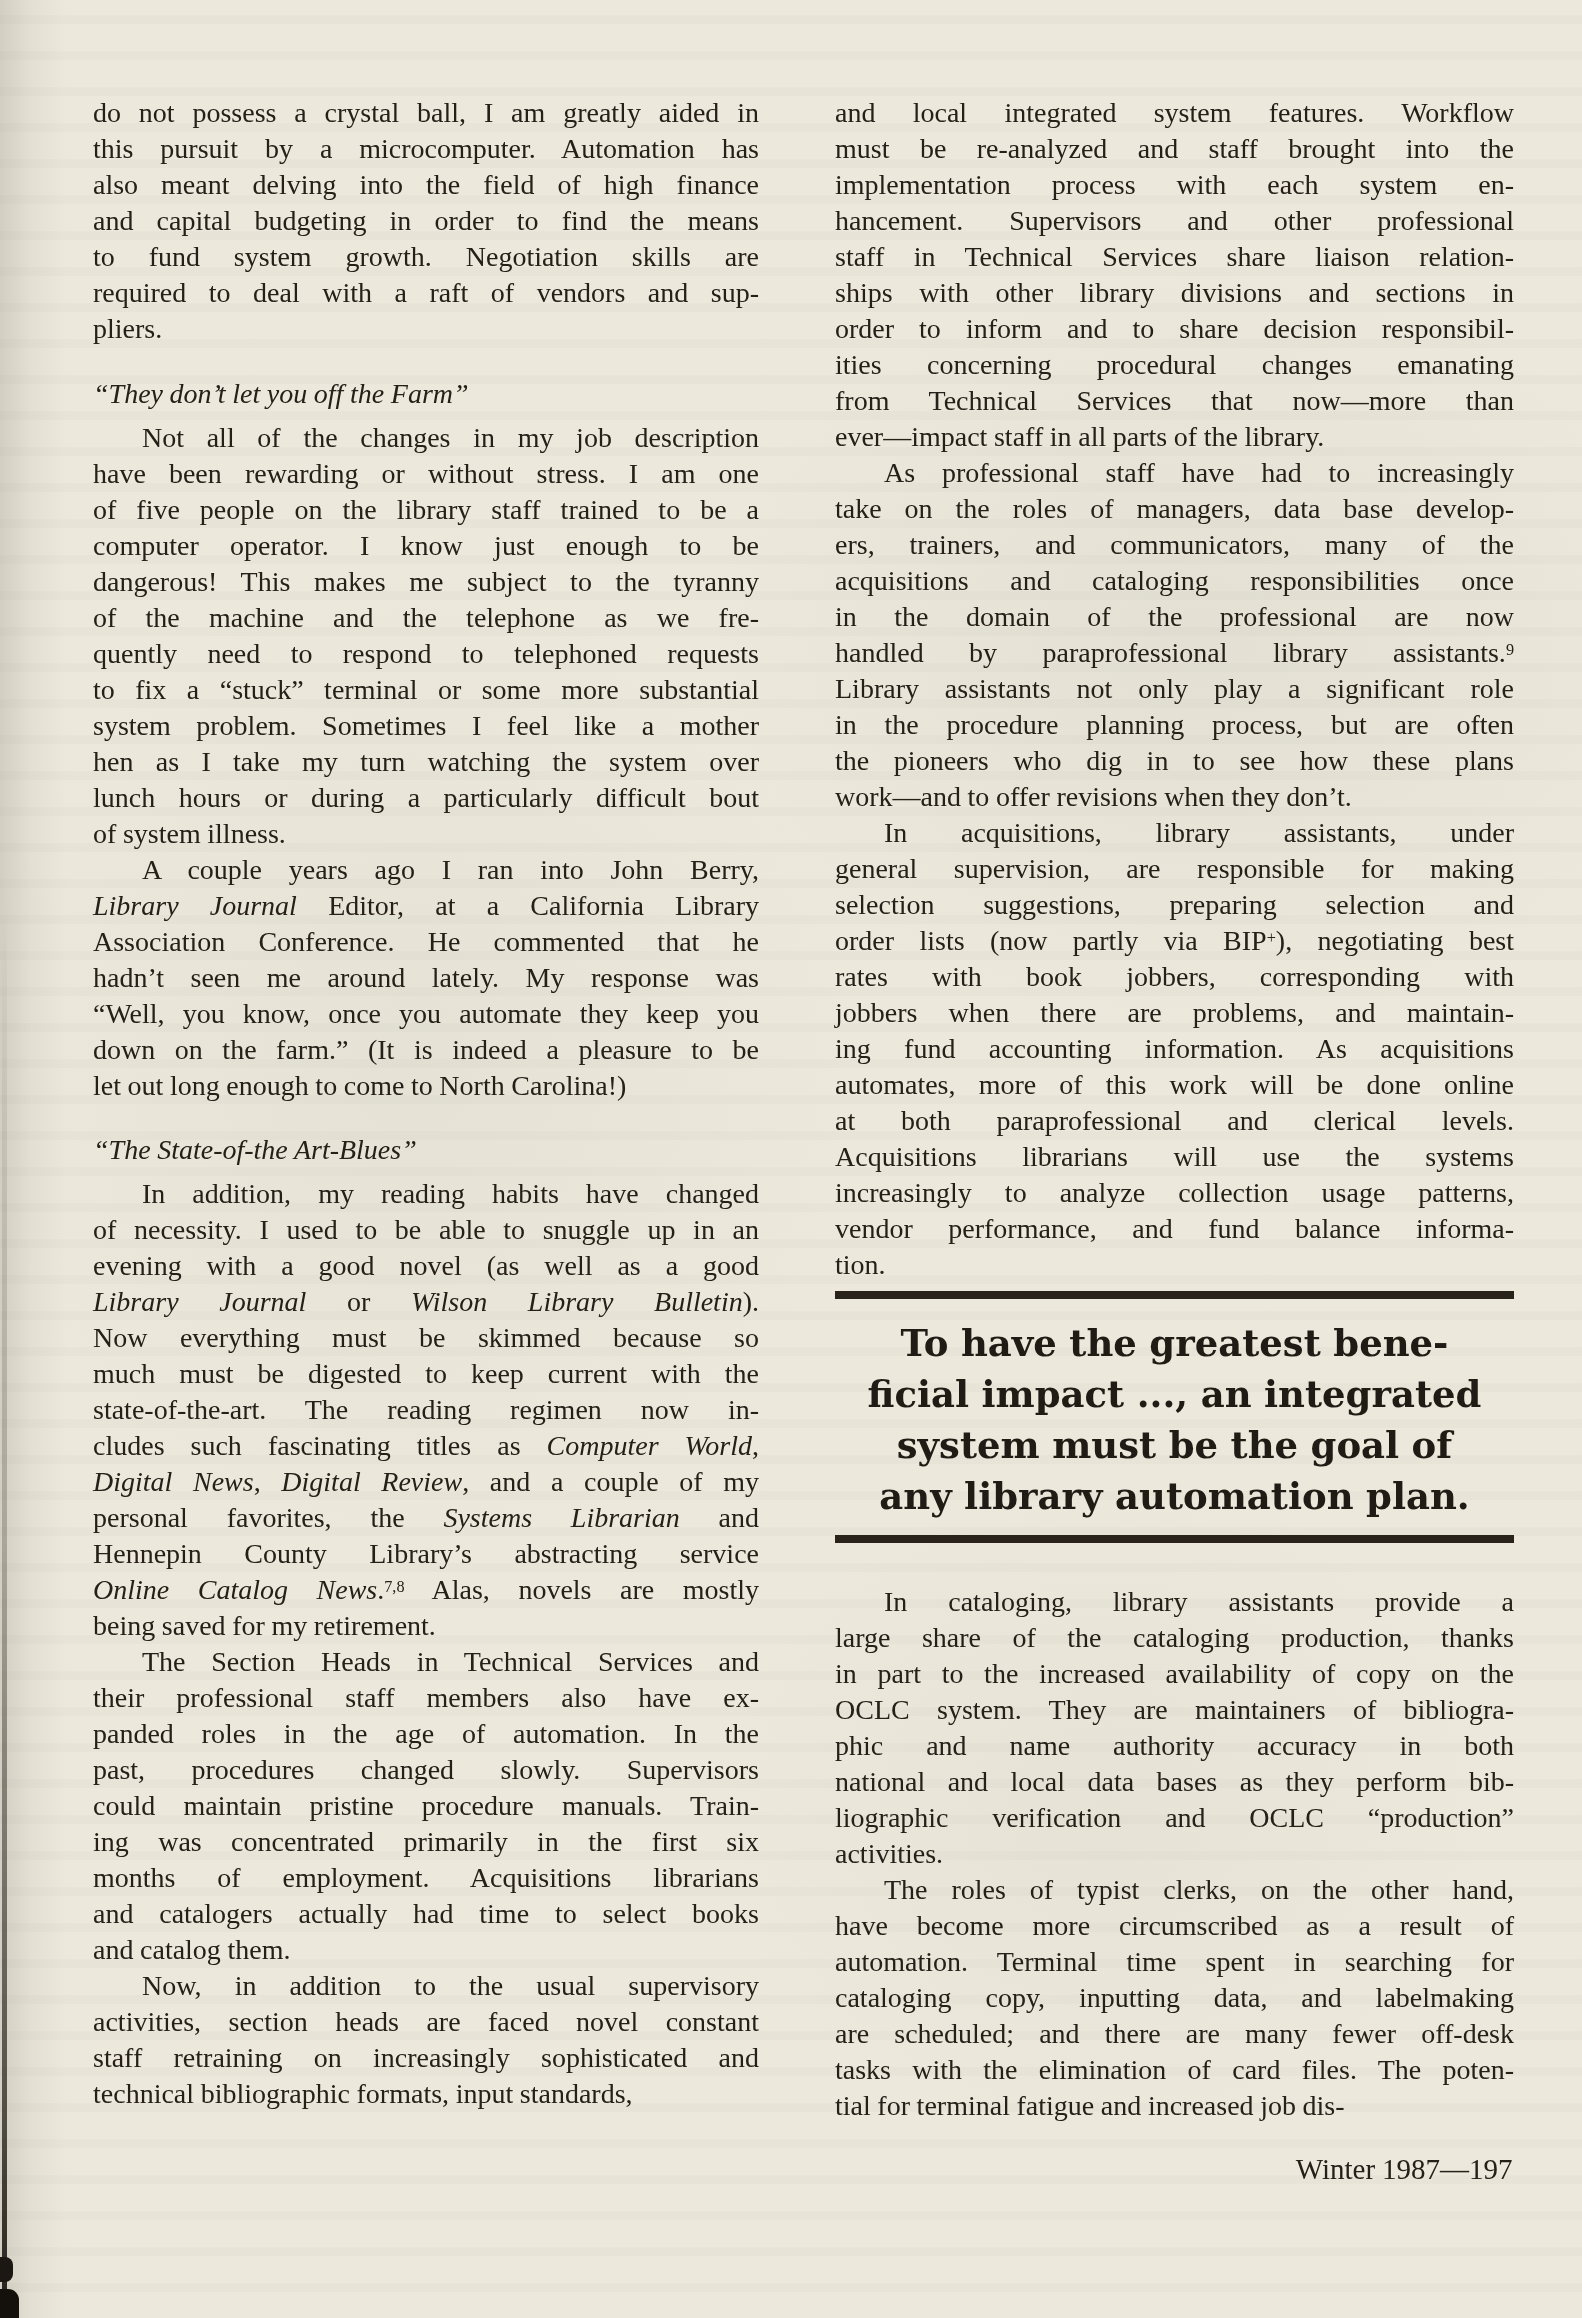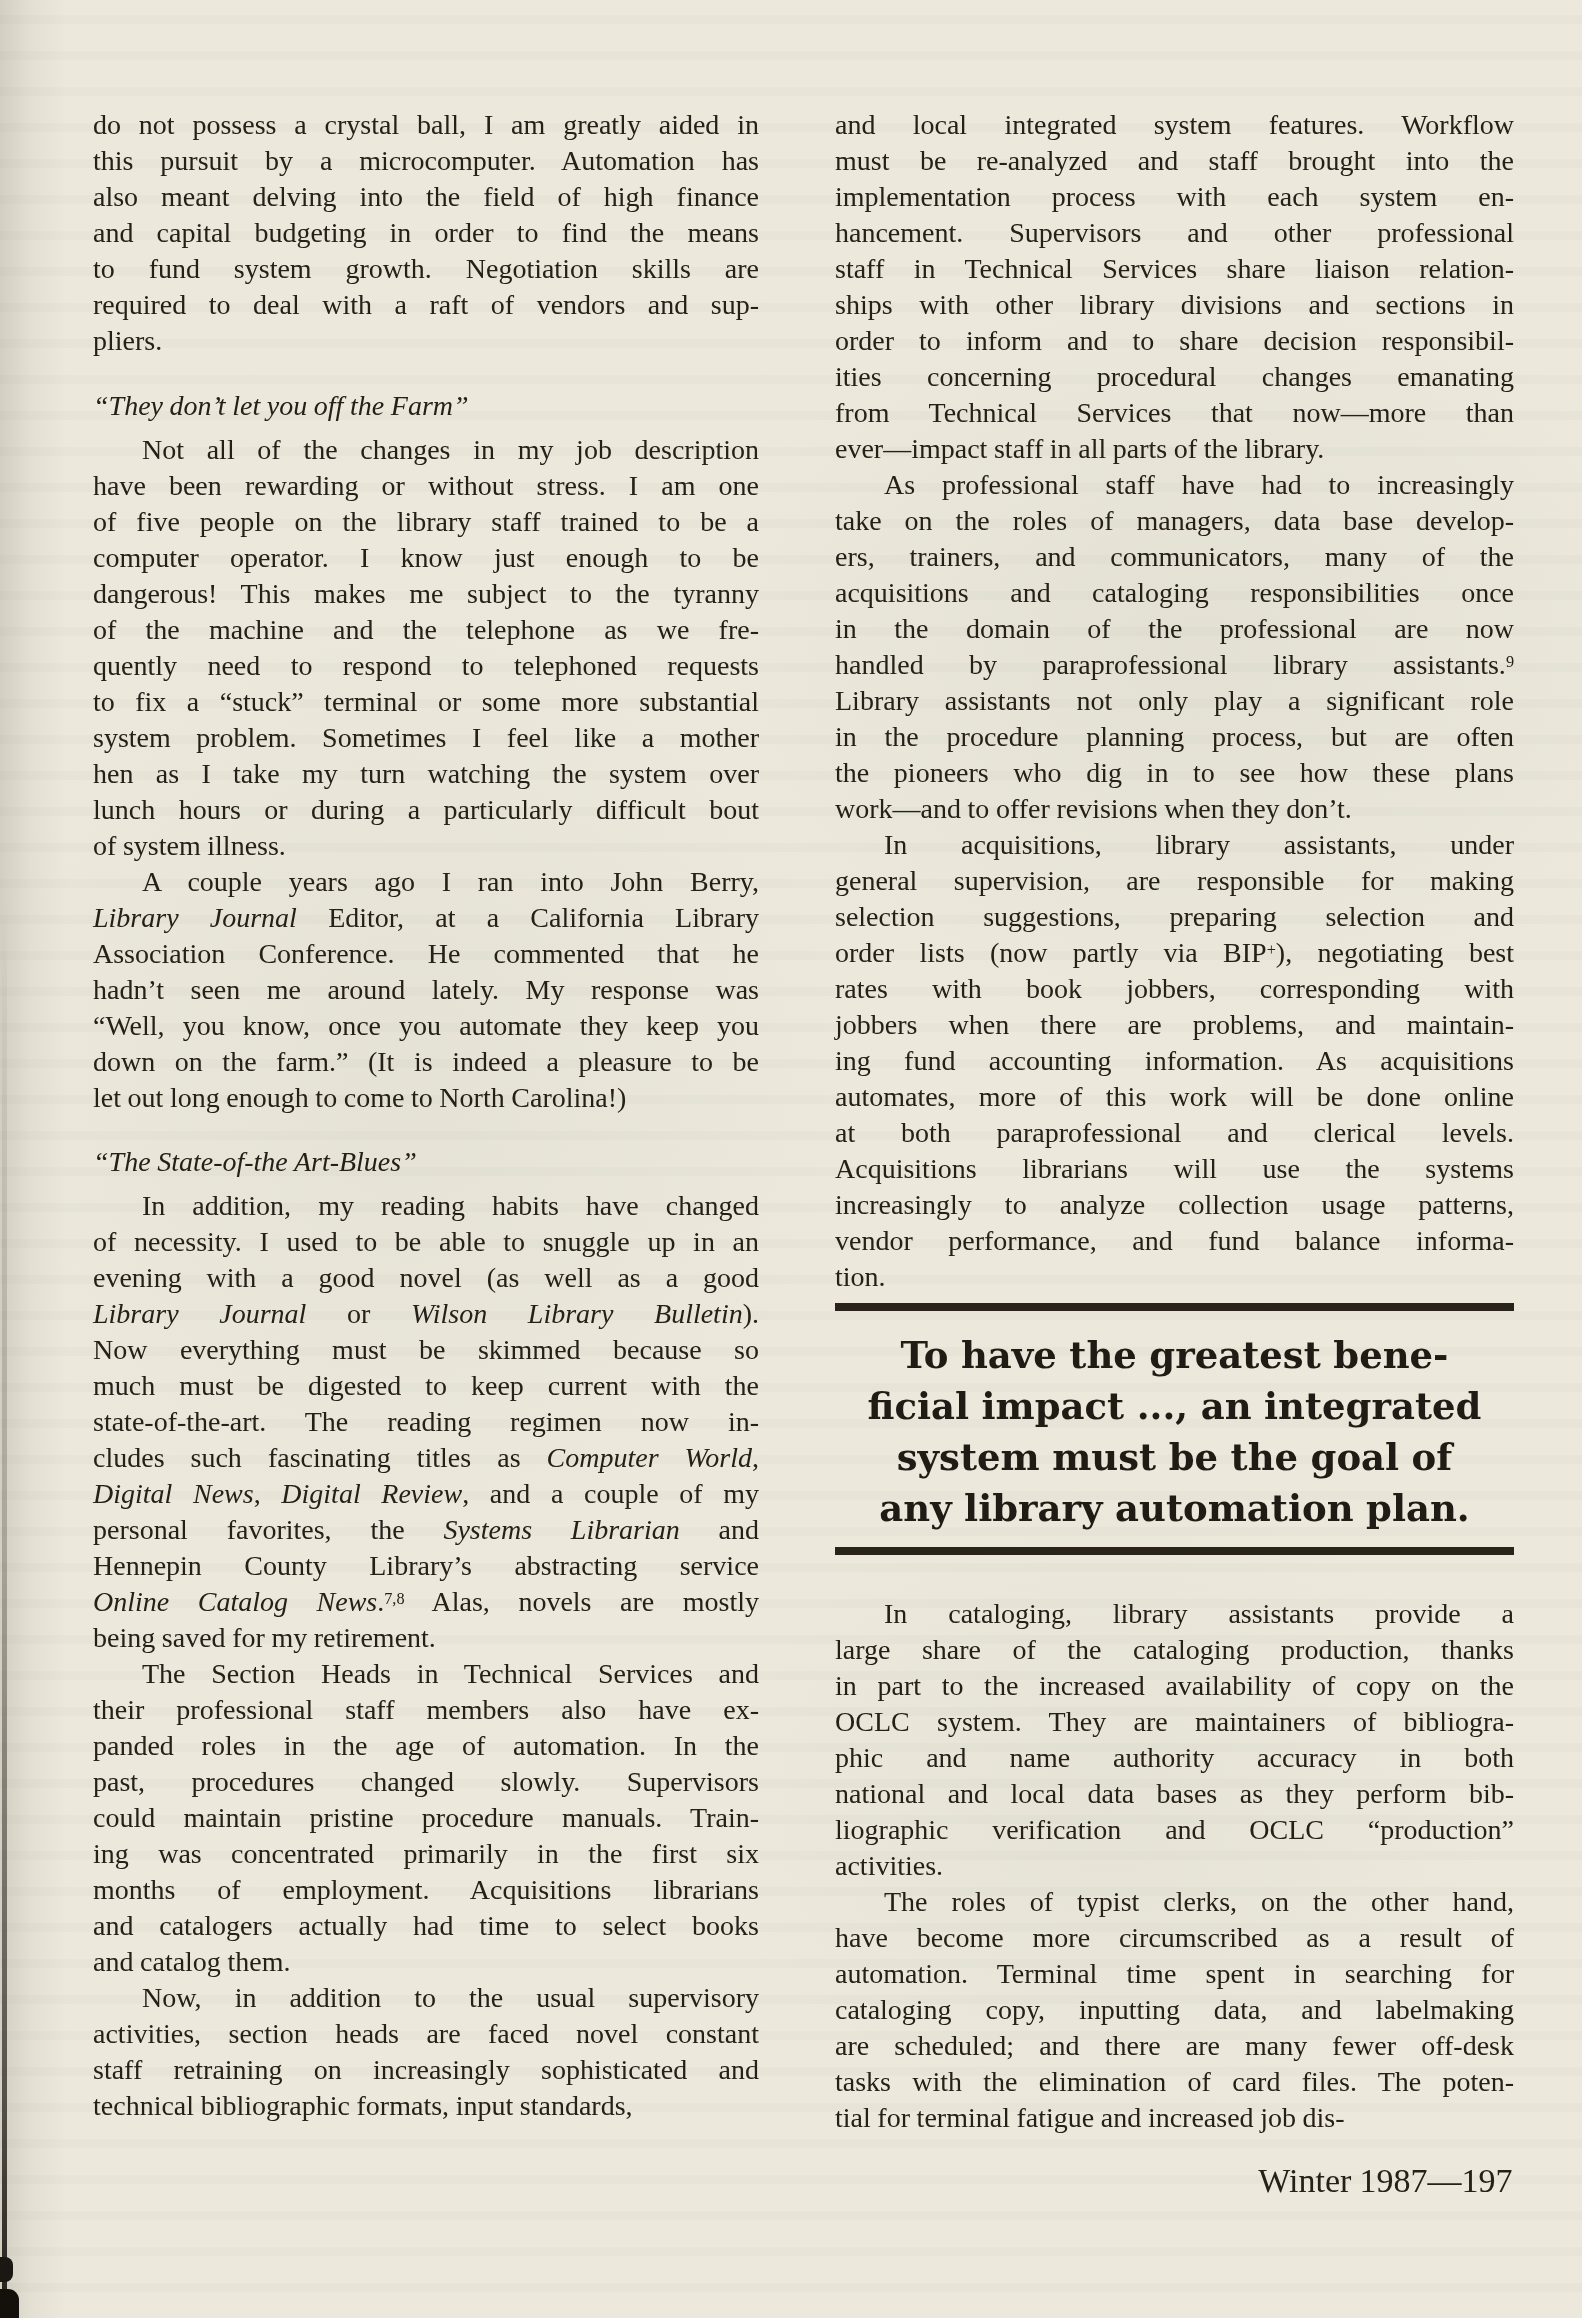--- a/index.html
+++ b/index.html
@@ -33,21 +33,21 @@
   }
   .edge-nub{
     position:absolute;left:0;top:2257px;width:12.7px;height:25px;
     background:#1b1712;border-radius:0 8px 8px 0;pointer-events:none;
   }
   .corner-blob{
     position:absolute;left:0;top:2289px;width:19px;height:30px;
     background:#14110d;border-radius:0 11px 0 0;pointer-events:none;
   }
   .col{
-    position:absolute;top:107px;z-index:1;
+    position:absolute;top:95px;z-index:1;
     font-size:28px;line-height:36px;
     word-spacing:-0.4px;
   }
   #col-left{left:93px;width:666px;}
   #col-right{left:835px;width:679px;}
   .line{text-align:justify;text-align-last:justify;}
   .line.last{text-align-last:left;}
   .line.first{text-indent:49px;}
   .heading{font-style:italic;margin:28.5px 0 8px 0;}
   .pullquote{
@@ -58,21 +58,21 @@
   }
   .pq-line{
     font-family:"DejaVu Serif","Liberation Serif",serif;
     font-weight:bold;
     font-size:37px;line-height:51px;
     color:#211b15;
     text-align:center;
   }
   .footer{
     text-align:right;
-    font-size:34px;
+    font-size:29px;
     margin-top:27px;
     padding-right:1.6px;
   }
   sup{font-size:58%;line-height:0;vertical-align:baseline;position:relative;top:-0.45em;}
   i{font-style:italic;}
 </style>
 </head>
 <body>
 
 <div class="page">

